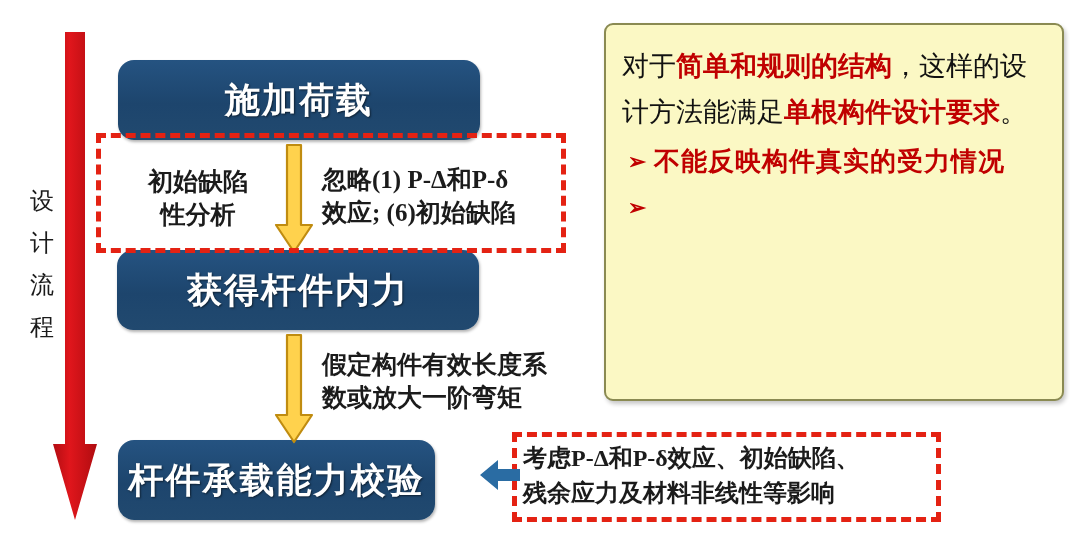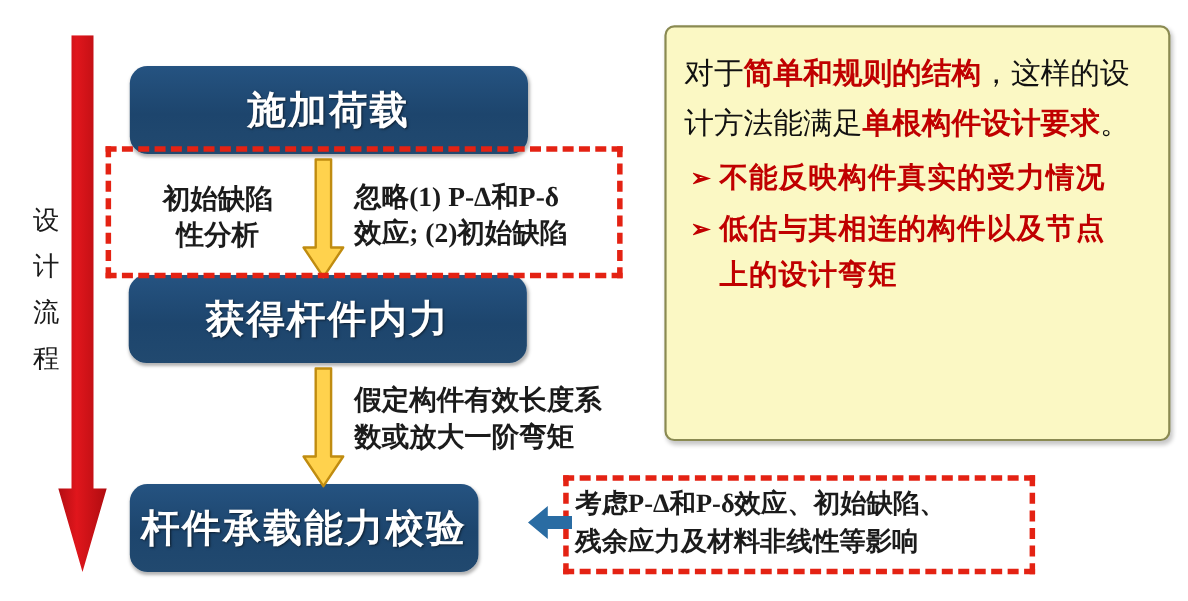--- a/index.html
+++ b/index.html
@@ -178,21 +178,21 @@
   <svg class="yarrow" id="yarrow2" viewBox="0 0 40 112">
     <polygon points="13,2 27,2 27,82 38,82 20,109 2,82 13,82" fill="#ffd24d" stroke="#c08c10" stroke-width="2.2" stroke-linejoin="round"></polygon>
   </svg>
 
   <div class="dashed-rect" id="dash-top"></div>
   <div class="dashed-rect" id="dash-bottom"></div>
 
   <div class="annot" id="annot-left">初始缺陷
 性分析</div>
   <div class="annot" id="annot-right">忽略(1) P-Δ和P-δ
-效应; (2)初始缺陷</div>
+效应; (6)初始缺陷</div>
   <div class="annot" id="annot-mid">假定构件有效长度系
 数或放大一阶弯矩</div>
   <div class="annot" id="annot-bottom">考虑P-Δ和P-δ效应、初始缺陷、
 残余应力及材料非线性等影响</div>
 
   <svg id="blue-arrow" viewBox="0 0 44 40">
     <polygon points="2,20 20,5 20,14 42,14 42,26 20,26 20,35" fill="#2a6ca3"></polygon>
   </svg>
 
   <div id="note">
@@ -201,19 +201,17 @@
     </p>
 
 
     <ul class="bullets">
       <li>
         <span class="bul-mark">➢</span>
         <span class="bul-text">不能反映构件真实的受力情况</span>
       </li>
       <li>
         <span class="bul-mark">➢</span>
-        <span class="bul-text">低估与其相连的构件以及节点
-上的设计弯矩</span>
       </li>
     </ul>
   </div>
 
 </div>
 
 </body></html>

